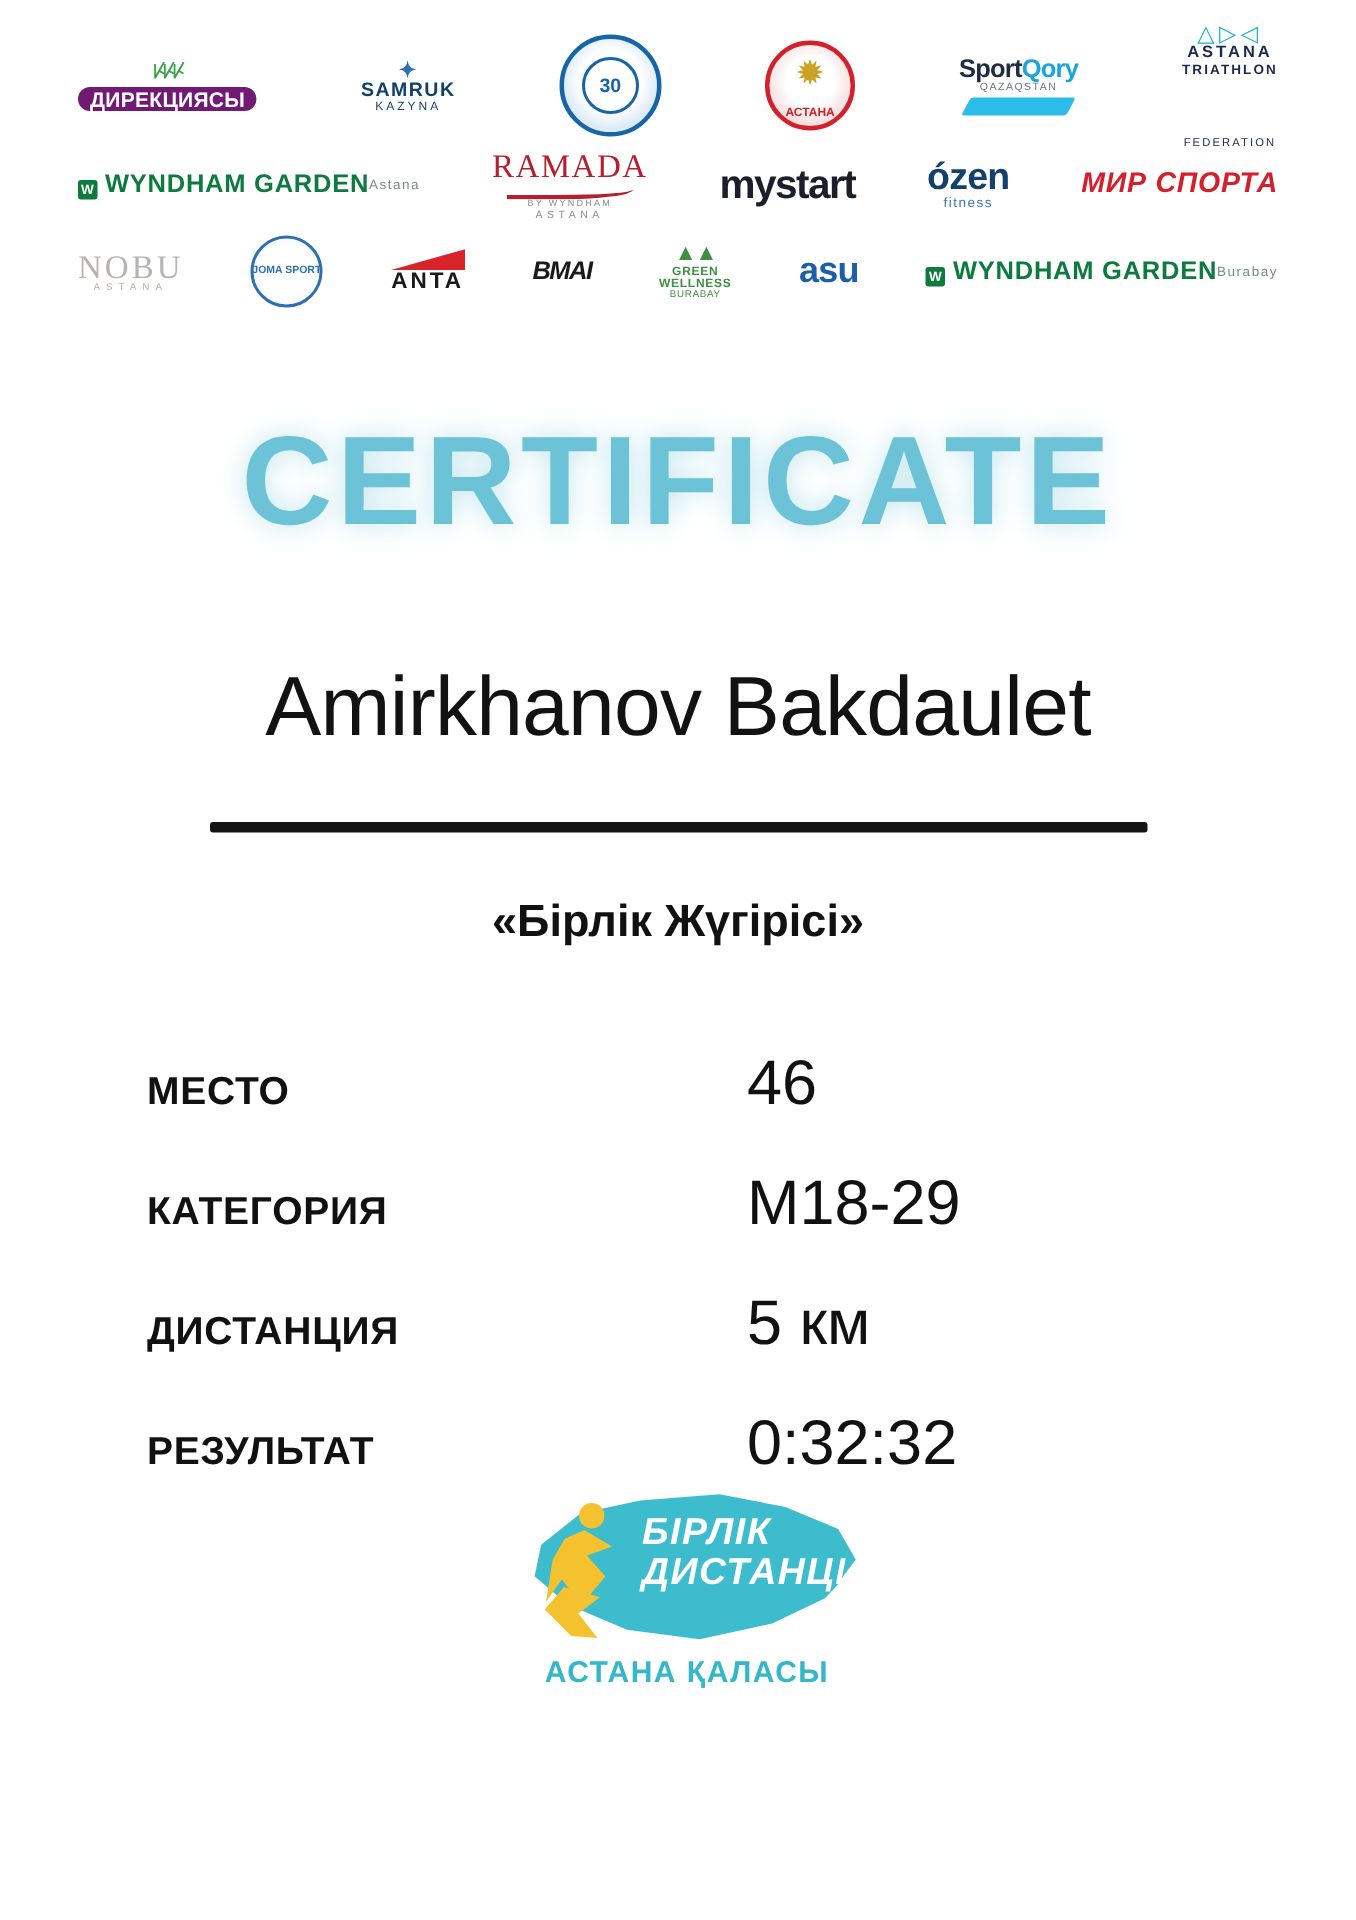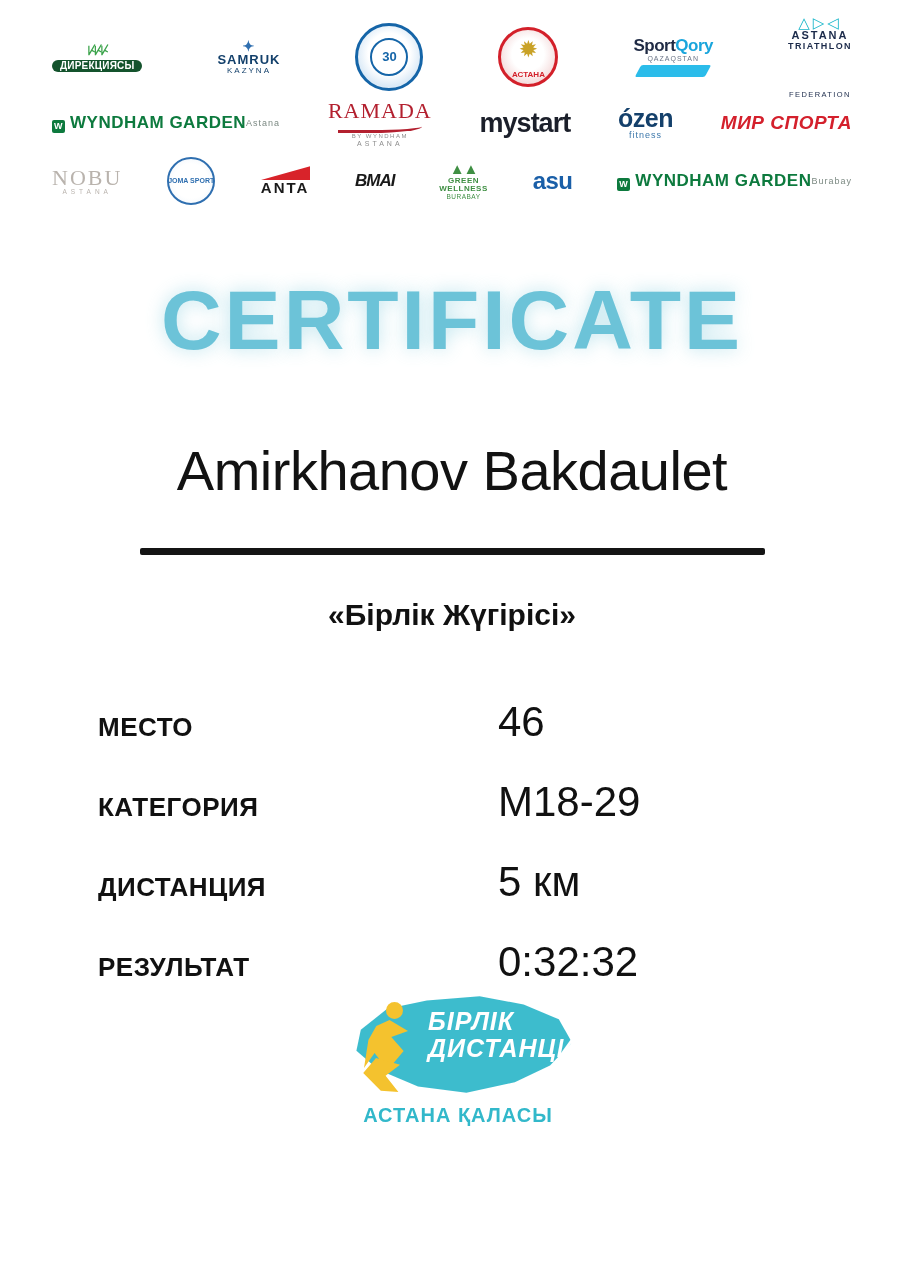--- a/index.html
+++ b/index.html
@@ -49,25 +49,25 @@
     font-weight: bold;
     font-size: 11px;
     letter-spacing: .2px;
   }
   .lg-direkciya .glyphs {
     font-size: 15px;
     letter-spacing: -1px;
     color: #3aa34a;
   }
   .lg-direkciya .pill {
-    background: #14532d;
+    background: #701a75;
     color: #ffffff;
     border-radius: 9px;
     padding: 1px 8px;
-    font-size: 10px;
+    font-size: 14px;
     margin-top: 2px;
   }
 
   .lg-samruk {
     flex-direction: column;
     color: #13406b;
     font-size: 13px;
     font-weight: bold;
     letter-spacing: 1px;
   }

